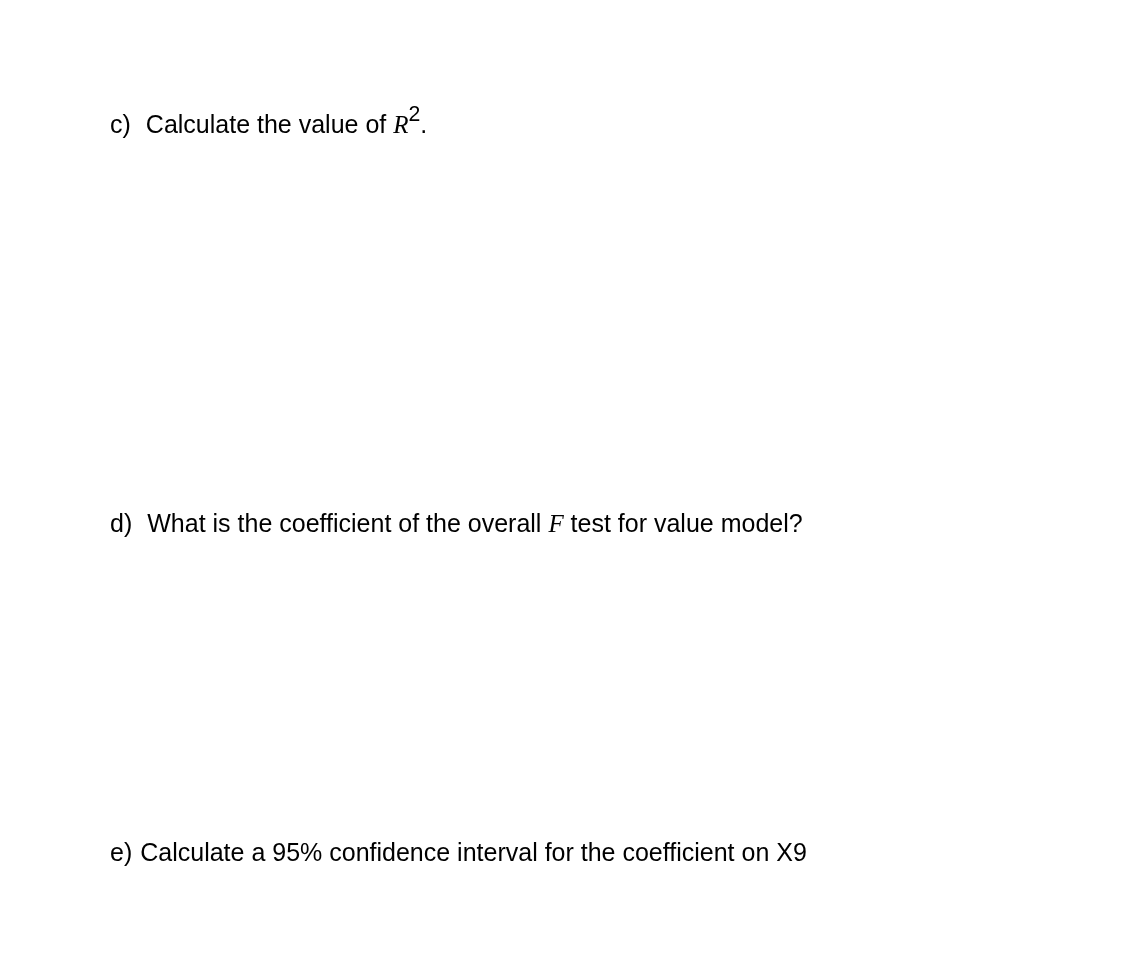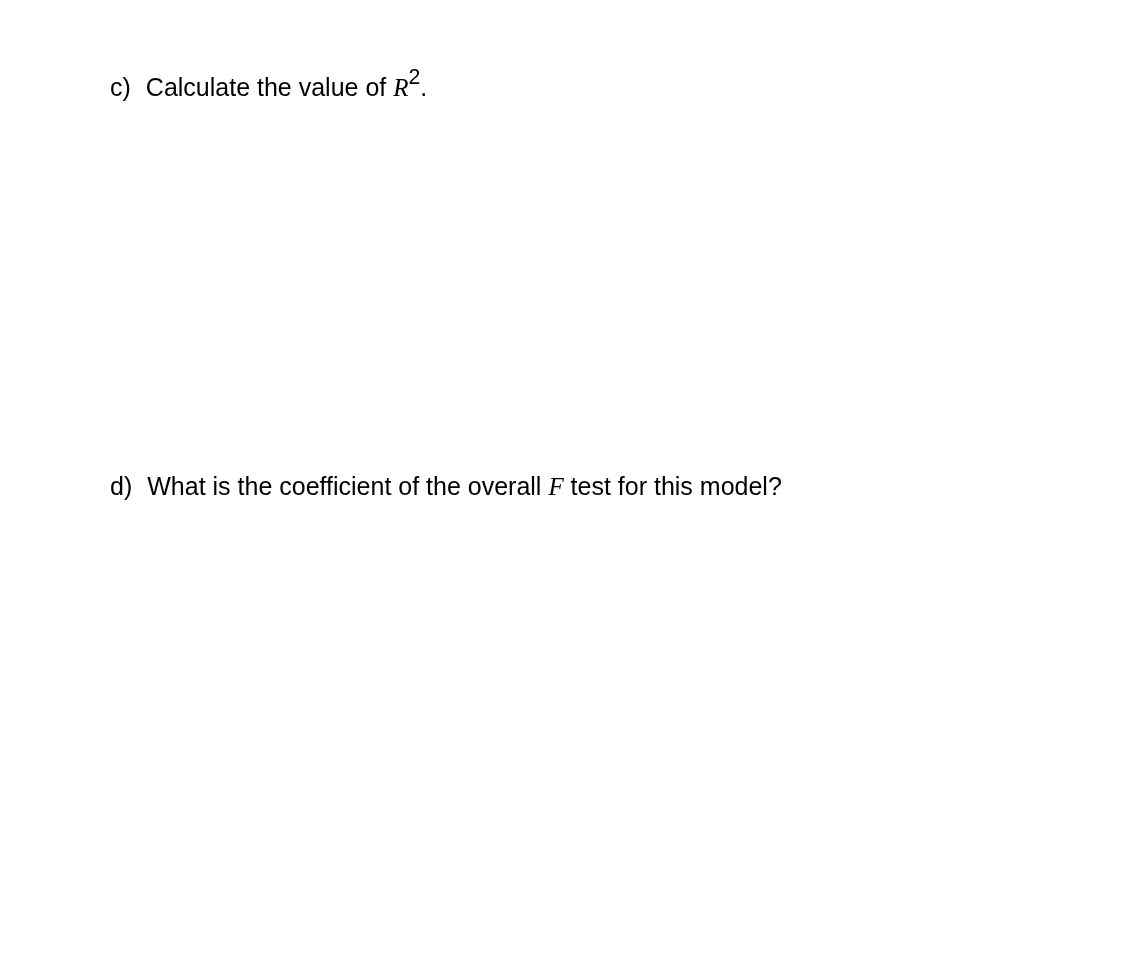--- a/index.html
+++ b/index.html
@@ -16,20 +16,21 @@
     color: #000000;
     overflow: hidden;
   }
   .question {
     position: absolute;
     left: 110px;
     font-size: 25px;
     line-height: 34px;
     white-space: nowrap;
     color: #000000;
+    margin-top: 37px;
   }
   .q-c { top: 70px; }
   .q-d { top: 469px; }
   .q-e { top: 798px; }
   .q-label { display: inline-block; }
   .gap-wide { margin-right: 15px; }   
   .gap-narrow { margin-right: 8px; }  
   .math-var {
     font-style: italic;
     font-family: "Liberation Serif", "DejaVu Serif", serif;
@@ -46,17 +47,20 @@
 </head>
 <body>
 
 <div class="page">
 
   <div class="question q-c">
     <span class="q-label gap-wide">c)</span><span>Calculate the value of </span><span class="math-var">R</span><span class="math-sup">2</span><span>.</span>
   </div>
 
   <div class="question q-d">
-    <span class="q-label gap-wide">d)</span><span>What is the coefficient of the overall </span><span class="math-var">F</span><span> test for this model?</span>
+    <span class="q-label gap-wide">d)</span><span>What is the coefficient of the overall </span><span class="math-var">F</span><span> test for value model?</span>
   </div>
 
+  <div class="question q-e">
+    <span class="q-label gap-narrow">e)</span><span>Calculate a 95% confidence interval for the coefficient on X9</span>
+  </div>
 
 </div>
 
 </body></html>

